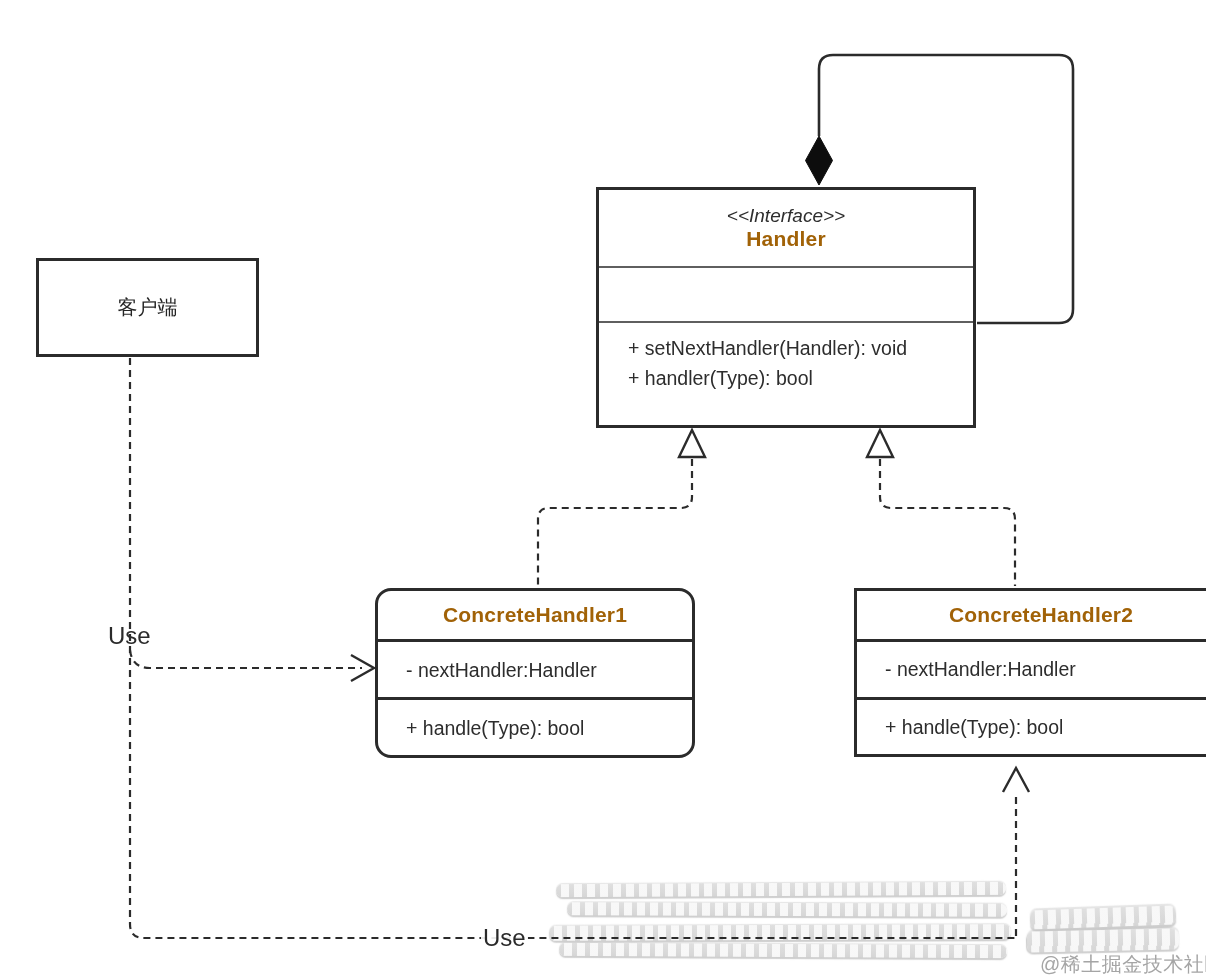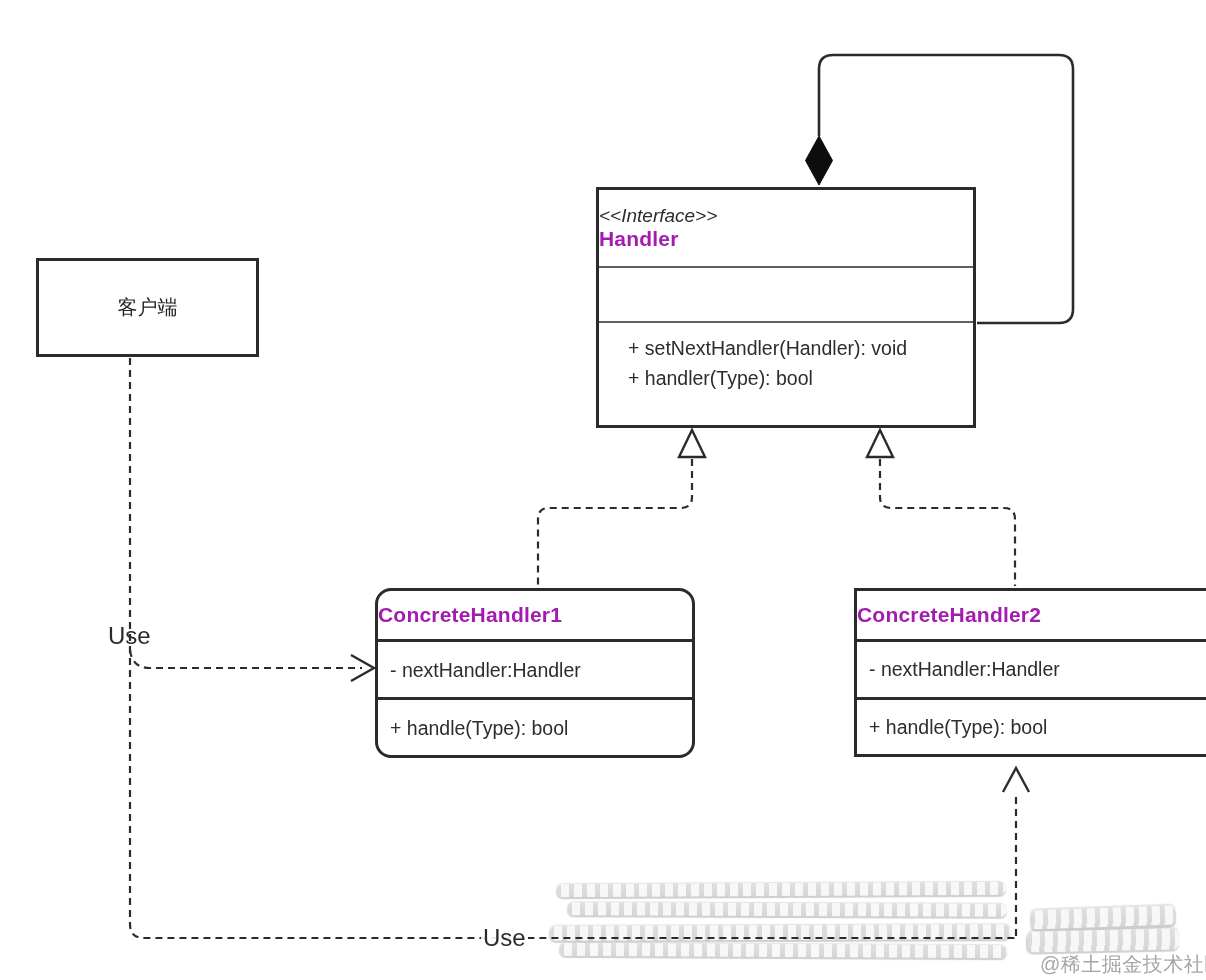--- a/index.html
+++ b/index.html
@@ -17,34 +17,34 @@
     position: absolute;
     background: #ffffff;
     border: 3px solid #2b2b2b;
     display: flex;
     flex-direction: column;
     z-index: 4;
   }
   .uml-title {
     display: flex;
     flex-direction: column;
-    align-items: flex-start;
+    align-items: center;
     justify-content: center;
     text-align: center;
   }
   .stereotype { font-style: italic; font-size: 19px; color: #2d2d2d; }
-  .class-name { font-weight: bold; font-size: 21px; color: #a21caf; letter-spacing: 0.2px; }
+  .class-name { font-weight: bold; font-size: 21px; color: #a16207; letter-spacing: 0.2px; }
   .uml-section { border-top: 2px solid #5f5f5f; }
   .uml-section.dark-divider { border-top: 3px solid #2b2b2b; }
   .member-line { font-size: 19.5px; color: #2d2d2d; line-height: 30px; white-space: nowrap; }
   .members { padding: 10px 12px 0 29px; }
   .member-centered {
     display: flex;
     align-items: center;
-    padding-left: 12px;
+    padding-left: 28px;
     flex: 1;
   }
   #client-box {
     left: 36px; top: 258px; width: 223px; height: 99px;
     align-items: center; justify-content: center;
     font-size: 20px; color: #252525;
     display: flex; flex-direction: row;
   }
   #handler-box { left: 596px; top: 187px; width: 380px; height: 241px; }
   #handler-box .uml-title { height: 76px; }

